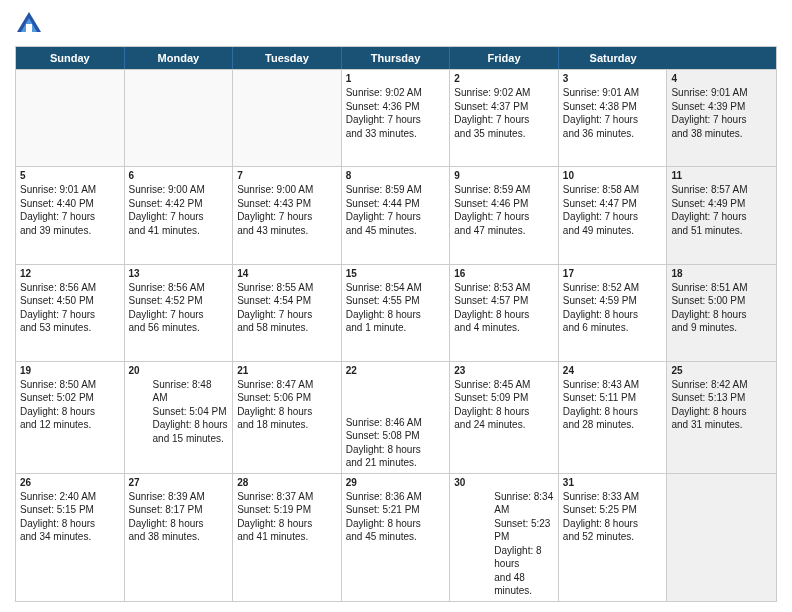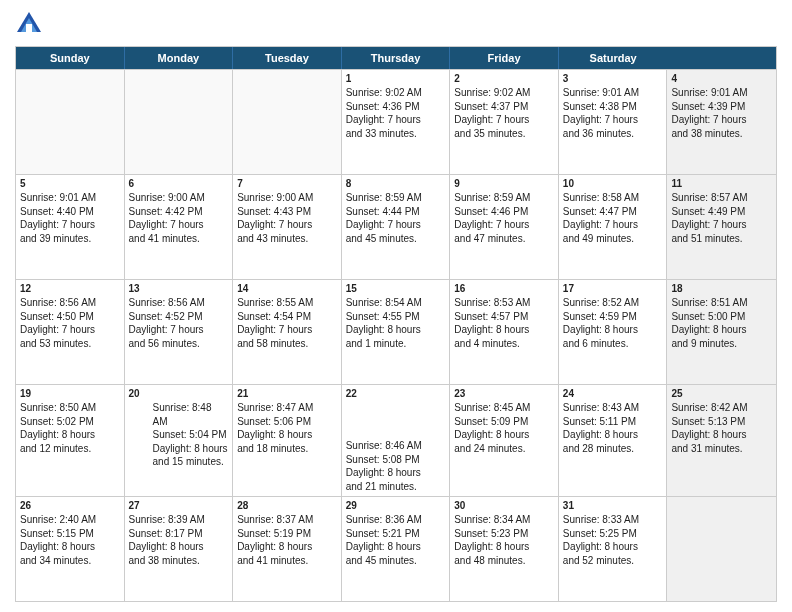--- a/index.html
+++ b/index.html
@@ -355,21 +355,21 @@
           </div>
           <div class="cal-cell">
             <div class="day-num">29</div>
             <div class="cell-text" style="white-space: pre-line;">Sunrise: 8:36 AM
 Sunset: 5:21 PM
 Daylight: 8 hours
 and 45 minutes.</div>
           </div>
           <div class="cal-cell">
             <div class="day-num">30</div>
-            <div class="cell-text" style="white-space: pre-line;">Sunrise: 8:34 AM
+            <div class="cell-text" style="white-space: pre-line; margin-left: 40px;">Sunrise: 8:34 AM
 Sunset: 5:23 PM
 Daylight: 8 hours
 and 48 minutes.</div>
           </div>
           <div class="cal-cell">
             <div class="day-num">31</div>
             <div class="cell-text" style="white-space: pre-line;">Sunrise: 8:33 AM
 Sunset: 5:25 PM
 Daylight: 8 hours
 and 52 minutes.</div>

